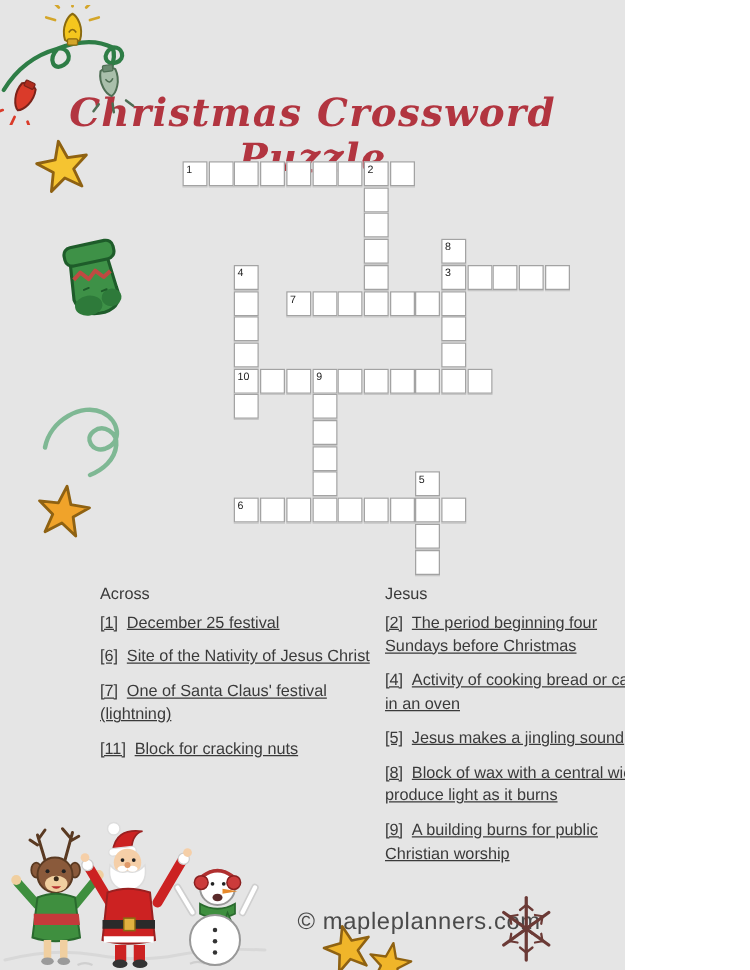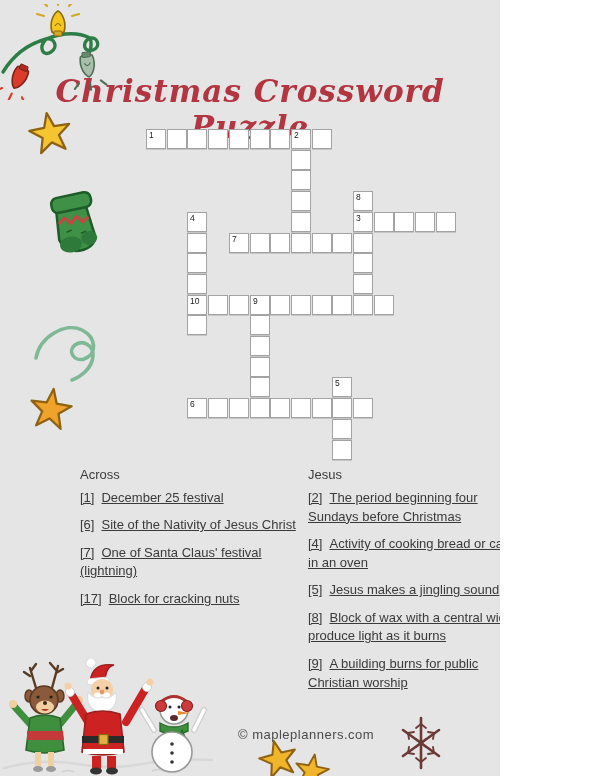--- a/index.html
+++ b/index.html
@@ -13,21 +13,21 @@
   .cell{position:absolute;width:18px;height:18px;background:#fff;border:1px solid #a3a3a3;
         box-shadow:0 1px 0 rgba(120,120,120,.28);}
   .cnum{position:absolute;top:0;left:2px;font-size:8.5px;line-height:10px;color:#222;}
   
   .clues{position:absolute;top:466px;font-size:13px;color:#3a3a3a;}
   .clues.across{left:80px;width:228px;}
   .clues.down{left:308px;width:222px;}
   .clue-header{margin:0 0 4px 0;line-height:1.45;}
   .clue{margin:0 0 8.5px 0;line-height:1.45;text-decoration:underline;}
   .cnumb{margin-right:7px;}
-  .footer{position:absolute;left:238px;top:727px;font-size:13px;color:#4a4a4a;letter-spacing:.5px;}
+  .footer{position:absolute;left:238px;top:727px;font-size:19px;color:#4a4a4a;letter-spacing:.5px;}
   .deco{position:absolute;}
   svg{display:block;}
 </style>
 </head>
 <body>
 
 <div class="page">
 
   <svg width="0" height="0" style="position:absolute">
     <symbol id="star5" viewBox="0 0 100 96">
@@ -118,21 +118,21 @@
       <div class="cell" style="left: 186px; top: 290px;"></div>
       <div class="cell" style="left: 186px; top: 311px;"></div>
     </div>
 
   <div class="clues across">
     <p class="clue-header">Across</p>
     <div>
         <p class="clue"><span class="cnumb">[1]</span><span>December 25 festival</span></p>
         <p class="clue"><span class="cnumb">[6]</span><span>Site of the Nativity of Jesus Christ</span></p>
         <p class="clue"><span class="cnumb">[7]</span><span>One of Santa Claus' festival (lightning)</span></p>
-        <p class="clue"><span class="cnumb">[17]</span><span>Block for cracking nuts</span></p>
+        <p class="clue"><span class="cnumb">[11]</span><span>Block for cracking nuts</span></p>
       </div>
   </div>
   <div class="clues down">
     <p class="clue-header">Jesus</p>
     <div>
         <p class="clue"><span class="cnumb">[2]</span><span>The period beginning four Sundays before Christmas</span></p>
         <p class="clue"><span class="cnumb">[4]</span><span>Activity of cooking bread or cakes in an oven</span></p>
         <p class="clue"><span class="cnumb">[5]</span><span>Jesus makes a jingling sound</span></p>
         <p class="clue"><span class="cnumb">[8]</span><span>Block of wax with a central wick produce light as it burns</span></p>
         <p class="clue"><span class="cnumb">[9]</span><span>A building burns for public Christian worship</span></p>

